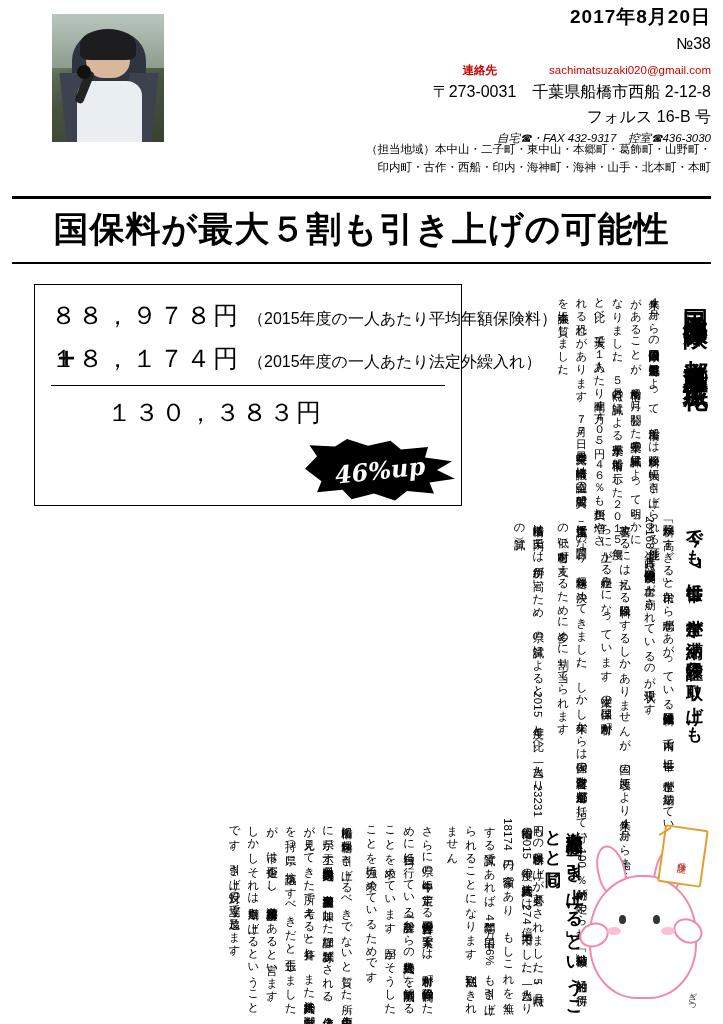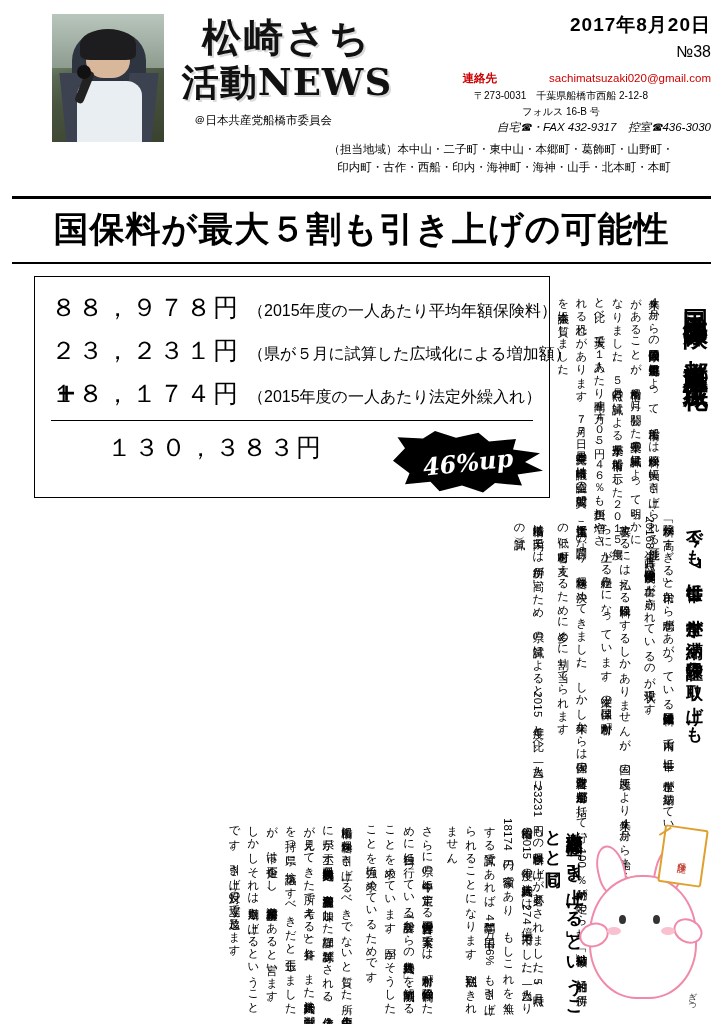--- a/index.html
+++ b/index.html
@@ -123,21 +123,21 @@
   .title-party {
     margin-top: 10px;
     font-size: 11.5px;
     text-align: left;
     padding-left: 22px;
   }
 
   .header-right {
     position: absolute;
     right: 12px;
-    top: 10px;
+    top: 2px;
     width: 300px;
     text-align: right;
     font-size: 11px;
     line-height: 1.55;
   }
   .date-line {
     font-size: 19px;
     font-weight: bold;
     letter-spacing: 1px;
     margin-bottom: 1px;
@@ -152,29 +152,29 @@
   .contact-label {
     color: #cc0000;
     font-weight: bold;
     margin-right: 4px;
     margin-left: 48px;
   }
   .contact-mail {
     color: #cc0000;
     margin-left: 48px;
   }
-  .addr { font-size: 10px; text-align: center; }
+  .addr { font-size: 16px; }
   .tel-line { font-size: 11.5px; font-style: italic; }
 
   .area-line {
     position: absolute;
     right: 12px;
     top: 140px;
     width: 420px;
-    text-align: center;
+    text-align: right;
     font-size: 11.5px;
     line-height: 1.6;
   }
   .area-line .area-2 { display: block; padding-left: 6px; }
 
   .rule-thick {
     position: absolute;
     left: 12px;
     right: 12px;
     top: 196px;
@@ -235,22 +235,22 @@
     font-size: 11.2px;
     line-height: 1.62;
     letter-spacing: 0.2px;
     text-align: justify;
   }
 
   
   .calcbox {
     position: absolute;
     left: 22px;
-    top: 4px;
-    width: 516px;
+    top: 12px;
+    width: 428px;
     height: 222px;
     border: 1px solid #000;
     box-sizing: border-box;
     padding: 14px 16px 8px 16px;
   }
   .calc-row {
     display: flex;
     align-items: baseline;
     justify-content: flex-start;
     margin-bottom: 10px;
@@ -452,25 +452,20 @@
       <div class="person"></div>
       <div class="jacket-l"></div>
       <div class="jacket-r"></div>
       <div class="shirt"></div>
       <div class="face"></div>
       <div class="hair"></div>
       <div class="mic"></div>
       <div class="mic-head"></div>
     </div>
 
-    <div class="title-block">
-      <div class="title-main">松崎さち</div>
-      <div class="title-sub">活動NEWS</div>
-      <div class="title-party">＠日本共産党船橋市委員会</div>
-    </div>
 
     <div class="header-right">
       <div class="date-line">2017年8月20日</div>
       <div class="issue-no">№38</div>
       <div class="contact-line">
         <span class="contact-label">連絡先</span><span class="contact-mail">sachimatsuzaki020@gmail.com</span>
       </div>
       <div class="addr">〒273-0031　千葉県船橋市西船 2-12-8</div>
       <div class="addr">フォルス 16-B 号</div>
       <div class="tel-line">自宅☎・FAX 432-9317　控室☎436-3030</div>
@@ -489,24 +484,20 @@
 
   <div class="main">
 
     <div class="vtitle">国民健康保険の都道府県単位・広域化</div>
     <div class="vlead">来年４月からの国民健康保険の都道府県単位化によって、船橋市では保険料が大幅に引き上げられる可能性があることが、船橋市６月に公開した千葉県の試算結果によって明らかになりました。５月時点の試算による千葉県が船橋市で示した２０１５年度と比べ、最大で１人あたり年間４万４０５円、４６％も負担が増やされる恐れがあります。７月７日、日本共産党の松崎市議は議会の一般質問で、この問題を本会議に質しました。</div>
 
     <div class="calcbox">
       <div class="calc-row">
         <span class="calc-num">８８，９７８円</span>
         <span class="calc-note">（2015年度の一人あたり平均年額保険料）</span>
-      </div>
-      <div class="calc-row">
-        <span class="calc-num">２３，２３１円</span>
-        <span class="calc-note">（県が５月に試算した広域化による増加額）</span>
       </div>
       <div class="calc-row">
         <span class="plus-sign">＋</span>
         <span class="calc-num">１８，１７４円</span>
         <span class="calc-note">（2015年度の一人あたり法定外繰入れ）</span>
       </div>
       <div class="calc-hr"></div>
       <div class="calc-row calc-total">
         <span class="calc-num">１３０，３８３円</span>
       </div>

